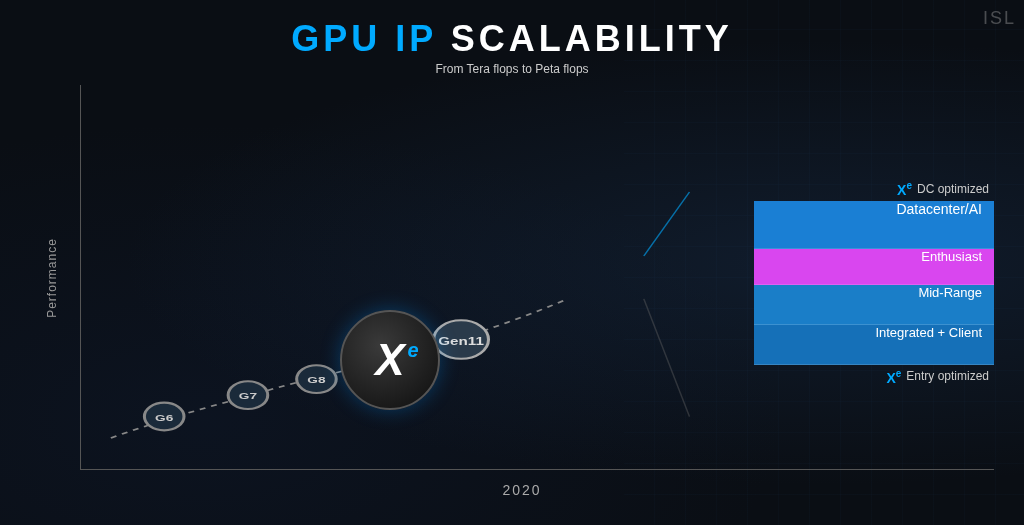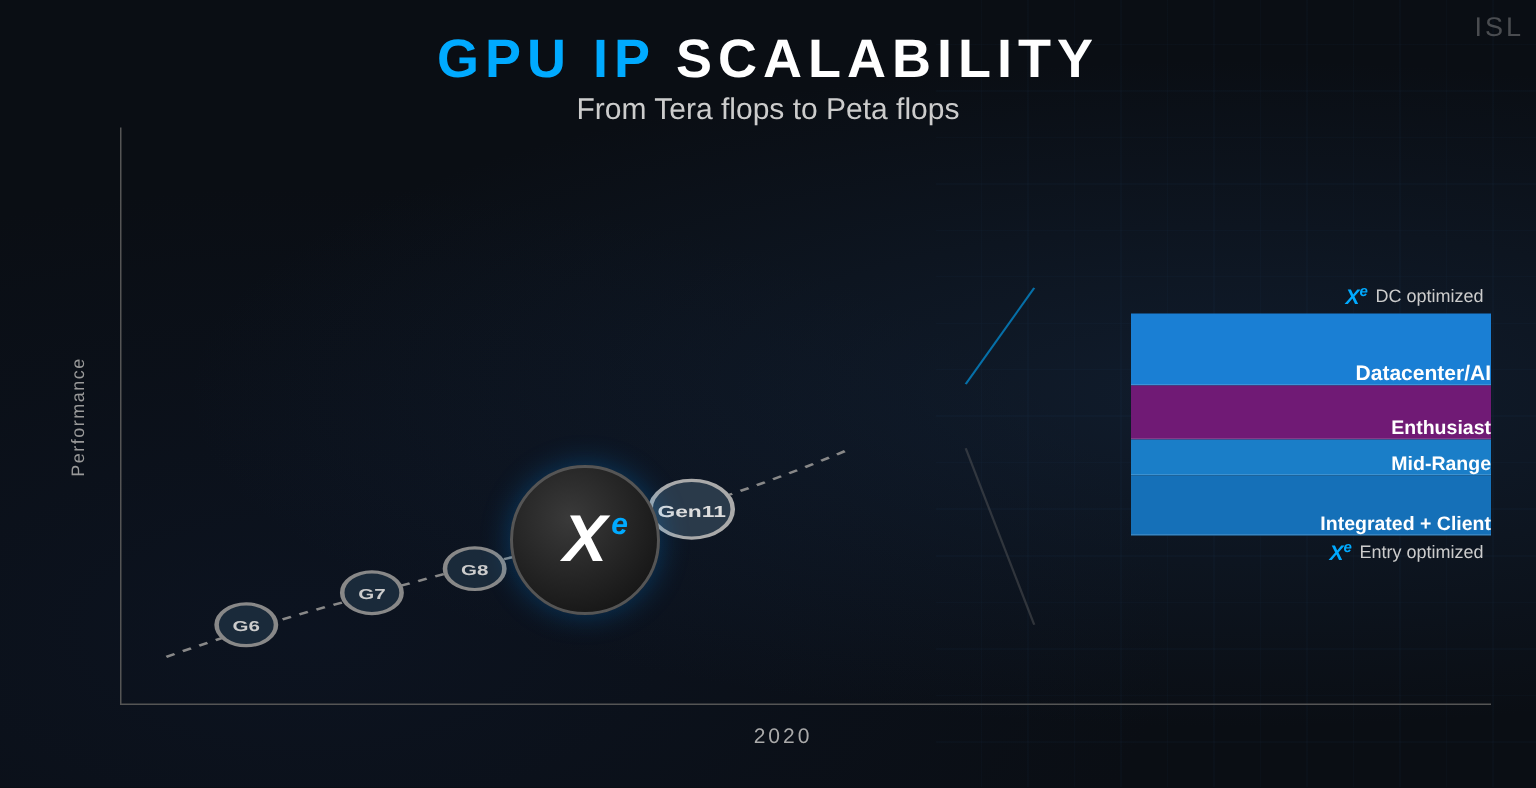--- a/index.html
+++ b/index.html
@@ -55,21 +55,21 @@
       letter-spacing: 4px;
       text-transform: uppercase;
       color: white;
     }
 
     .title-main .gpu-text {
       color: #00aaff;
     }
 
     .subtitle {
-      font-size: 20px;
+      font-size: 12px;
       color: #cccccc;
       font-weight: 300;
       margin-top: 2px;
     }
 
     
     .chart-area {
       position: absolute;
       top: 85px;
       left: 50px;
@@ -183,57 +183,57 @@
       padding-right: 5px;
       padding-bottom: 3px;
       display: flex;
       align-items: center;
       justify-content: flex-end;
       gap: 5px;
     }
 
     .x-mark {
       font-size: 14px;
-      font-style: italic;
       font-weight: bold;
     }
 
     .x-mark-blue {
       color: #00aaff;
     }
 
     .x-mark-superscript {
       font-size: 10px;
       vertical-align: super;
     }
 
     .block {
       display: flex;
-      align-items: flex-end;
+      align-items: flex-start;
       justify-content: flex-end;
+      padding-right: 12px;
       font-size: 13px;
-      font-weight: 700;
+      font-weight: 400;
       color: white;
       border-bottom: 1px solid rgba(255,255,255,0.15);
     }
 
     .block-datacenter {
       background: #1a7fd4;
       height: 48px;
       font-size: 14px;
     }
 
     .block-enthusiast {
-      background: #701a75;
+      background: #d946ef;
       height: 36px;
     }
 
     .block-midrange {
       background: #1a7ec8;
-      height: 24px;
+      height: 40px;
     }
 
     .block-integrated {
       background: #1570b8;
       height: 40px;
     }
 
     
     .client-optimized-label {
       color: #ccc;

